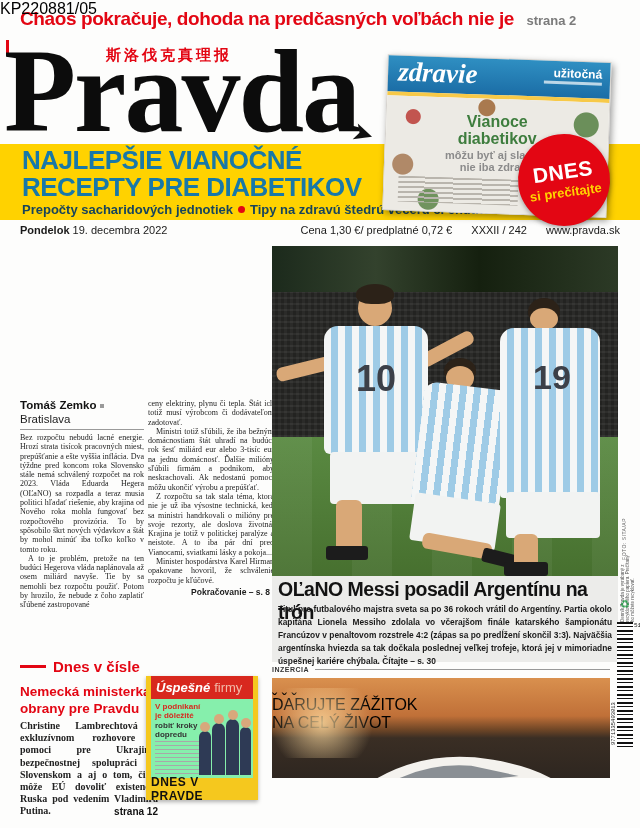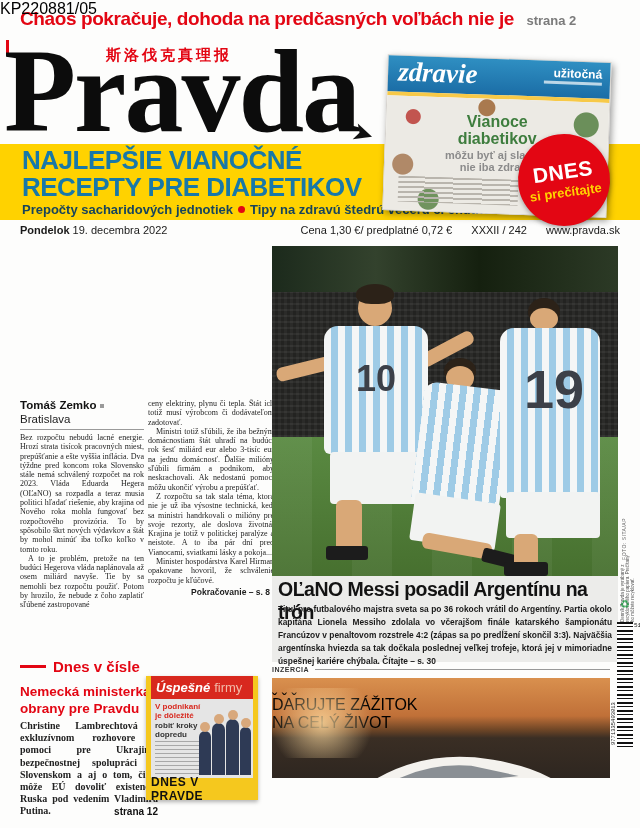--- a/index.html
+++ b/index.html
@@ -130,21 +130,21 @@
              font-size:10px;font-weight:800;color:#111;background:#fdfdfc;padding-left:6px;}
 
   
   .supp{left:146px;top:676px;width:102px;height:124px;background:#fff;
         border-left:5px solid #f5c81e;border-right:5px solid #f5c81e;
         box-shadow:0 2px 4px rgba(0,0,0,.3);}
   .supp-head{position:absolute;left:0;top:0;right:0;height:23px;background:#d8281e;
              display:flex;align-items:center;padding-left:5px;}
   .supp-t1{color:#fff;font-size:13px;font-weight:800;font-style:italic;}
   .supp-t2{color:#f2b9a8;font-size:13px;margin-left:4px;}
-  .supp-body{position:absolute;left:0;top:23px;right:0;height:79px;background:#e5e5e5;}
+  .supp-body{position:absolute;left:0;top:23px;right:0;height:79px;background:#86efac;}
   .supp-red{position:absolute;left:4px;top:3px;width:50px;color:#d8281e;font-size:8px;
             font-weight:800;line-height:9px;}
   .supp-dark{position:absolute;left:4px;top:22px;width:50px;color:#333;font-size:8px;
              font-weight:700;line-height:9px;}
   .supp-lines{position:absolute;left:4px;bottom:3px;width:46px;height:34px;
      background:repeating-linear-gradient(180deg,#a8a8a8 0 1.5px,transparent 1.5px 4px);}
   .people{position:absolute;right:2px;top:8px;width:52px;height:68px;}
   .person{position:absolute;bottom:0;background:#2e3a55;border-radius:7px 7px 0 0;}
   .person::before{content:'';position:absolute;top:-9px;left:50%;margin-left:-5px;width:10px;
                   height:10px;border-radius:50%;background:#d8a87c;}
@@ -269,21 +269,21 @@
     <div class="hair" style="left:172px;top:112px;width:32px;height:26px;border-radius:50%;"></div>
     <div class="head" style="left:174px;top:120px;width:28px;height:24px;"></div>
     <div class="stripes" style="position:absolute;left:146px;top:140px;width:88px;height:122px;border-radius:12px 12px 4px 4px;transform:rotate(7deg);"></div>
     <div class="shorts" style="left:140px;top:252px;width:86px;height:48px;transform:rotate(8deg);"></div>
     <div class="skin" style="left:150px;top:292px;width:70px;height:16px;transform:rotate(10deg);"></div>
     <div class="boot" style="left:210px;top:306px;width:40px;height:14px;transform:rotate(14deg);"></div>
 
     <div class="hair" style="left:256px;top:52px;width:32px;height:28px;border-radius:50%;"></div>
     <div class="head" style="left:258px;top:62px;width:28px;height:22px;"></div>
     <div class="stripes" style="position:absolute;left:228px;top:82px;width:100px;height:170px;border-radius:14px 14px 4px 4px;"></div>
-    <div class="jersey-num" style="left:252px;top:112px;width:56px;font-size:54px;">19</div>
+    <div class="jersey-num" style="left:252px;top:112px;width:56px;font-size:34px;">19</div>
     <div class="shorts" style="left:234px;top:246px;width:94px;height:46px;"></div>
     <div class="skin" style="left:242px;top:288px;width:24px;height:36px;"></div>
     <div class="boot" style="left:232px;top:316px;width:44px;height:14px;"></div>
   </div>
   <div class="abs ph-credit">FOTO: SITA/AP</div>
 
   <div class="abs caption">
     <div class="cap-head">OĽaNO Messi posadil Argentínu na trón</div>
     <div class="cap-text">Titul pre futbalového majstra sveta sa po 36 rokoch vrátil do Argentíny. Partia okolo kapitána Lionela Messiho zdolala vo včerajšom finále katarského šampionátu Francúzov v penaltovom rozstrele 4:2 (zápas sa po predĺžení skončil 3:3). Najväčšia argentínska hviezda sa tak dočkala poslednej veľkej trofeje, ktorá jej v mimoriadne úspešnej kariére chýbala. Čítajte – s. 30</div>
   </div>

